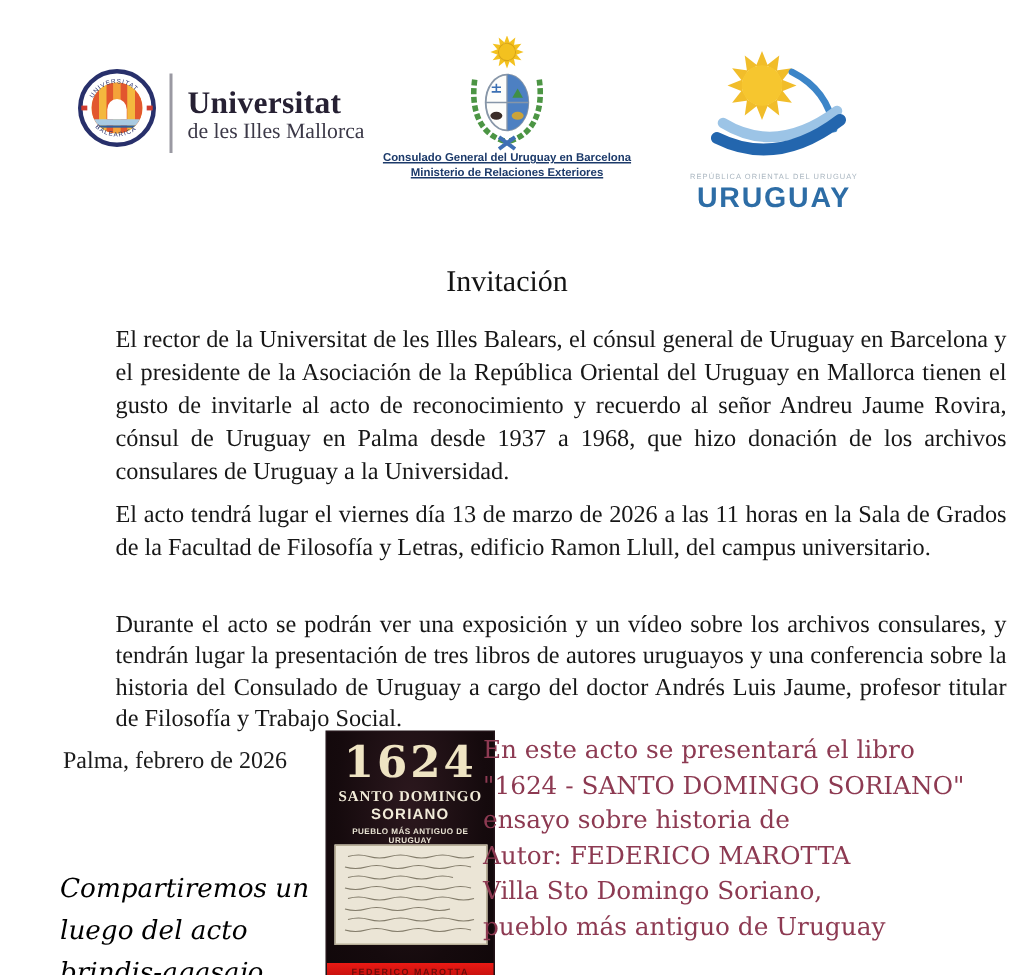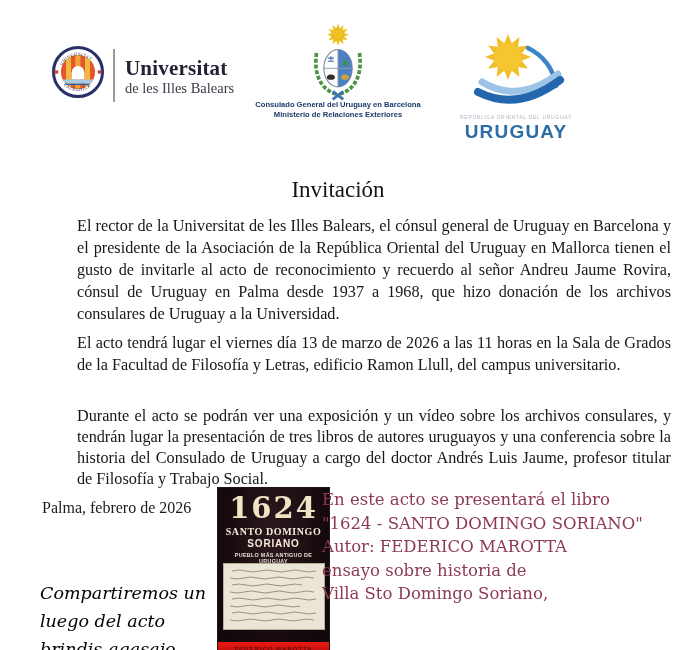--- a/index.html
+++ b/index.html
@@ -7,26 +7,26 @@
     position:relative;width:676px;height:650px;background:#ffffff;
     font-family:"Liberation Serif",serif;overflow:hidden;
   }
   
   .uib-emblem{position:absolute;left:52px;top:46px;}
   .uib-divider{position:absolute;left:113px;top:49px;width:2px;height:53px;background:#9a99a2;}
   .uib-name{position:absolute;left:125px;top:56px;font-size:21px;font-weight:bold;color:#262033;letter-spacing:.2px;}
   .uib-sub{position:absolute;left:125px;top:80px;font-size:14.5px;color:#3c3948;}
   .consulate-arms{position:absolute;left:305px;top:24px;}
   .consulate-text{position:absolute;left:252px;top:100px;width:172px;text-align:center;
-    font-family:"Liberation Sans",sans-serif;font-weight:bold;font-size:7.6px;line-height:9.5px;color:#1c3a6a;}
+    font-family:"Liberation Sans",sans-serif;font-weight:bold;font-size:7.6px;line-height:9.5px;color:#1c3a6a;text-decoration:underline;}
   .brand{position:absolute;left:458px;top:30px;width:116px;text-align:center;}
   .brand-tagline{font-family:"Liberation Sans",sans-serif;font-size:5px;letter-spacing:.7px;color:#aab6c0;margin-top:0;}
   .brand-wordmark{font-family:"Liberation Sans",sans-serif;font-weight:bold;font-size:19px;letter-spacing:1.2px;color:#2d6da6;margin-top:1px;}
   
-  .doc-title{position:absolute;left:0;top:177px;width:100%;text-align:center;font-size:23px;color:#141414;}
+  .doc-title{position:absolute;left:0;top:177px;width:100%;text-align:center;font-size:20px;color:#141414;}
   .para{position:absolute;left:42px;width:594px;text-align:justify;font-size:16.2px;line-height:22px;color:#171717;margin-left:35px;}
   #p1{top:215px;}
   #p2{top:332px;}
   #p3{top:406px;line-height:21px;}
   .dateline{position:absolute;left:42px;top:499px;font-size:16px;color:#1b1b1b;}
   .note{position:absolute;left:40px;top:551px;font-family:"DejaVu Serif",serif;font-style:italic;
     font-size:17.5px;line-height:28px;color:#000000;margin-top:28px;}
   
   .book{position:absolute;left:217px;top:487px;width:113px;height:175px;
     background:radial-gradient(ellipse at 50% 28%, #2c181e 0%, #150a0d 62%, #100709 100%);
@@ -79,21 +79,21 @@
       <text font-size="4.2" fill="#28306b" letter-spacing="0.6" font-family="Liberation Sans,sans-serif">
         <textPath href="#arcTop" startOffset="14%">UNIVERSITAT</textPath>
       </text>
       <text font-size="4.2" fill="#28306b" letter-spacing="0.8" font-family="Liberation Sans,sans-serif">
         <textPath href="#arcBot" startOffset="24%">BALEARICA</textPath>
       </text>
     </svg>
   </div>
   <div class="uib-divider"></div>
   <div class="uib-name">Universitat</div>
-  <div class="uib-sub">de les Illes Balears</div>
+  <div class="uib-sub">de les Illes Mallorca</div>
 
   <div class="consulate-arms">
     <svg width="66" height="78" viewBox="0 0 74 88">
       <defs>
         <polygon id="ray1" points="0,-12.5 2.2,-6.5 -2.2,-6.5" fill="#f3c11f"></polygon>
       </defs>
       <g transform="translate(37,12)">
         <use href="#ray1"></use>
           <use href="#ray1" transform="rotate(30)"></use>
           <use href="#ray1" transform="rotate(60)"></use>
@@ -186,18 +186,19 @@
           <path d="M6,56 q7,2 14,0 t14,0 t14,0 t14,0 t14,0 t14,0"></path>
         </g>
       </svg>
     </div>
     <div class="book-band">FEDERICO MAROTTA</div>
   </div>
 
   <div class="announcement">
     <div>En este acto se presentará el libro</div>
     <div>"1624 - SANTO DOMINGO SORIANO"</div>
+    <div>ensayo sobre historia de</div>
     <div>Autor: FEDERICO MAROTTA</div>
-    <div>ensayo sobre historia de</div>
     <div>Villa Sto Domingo Soriano,</div>
+    <div>pueblo más antiguo de Uruguay</div>
   </div>
 
 </div>
 
 </body></html>

